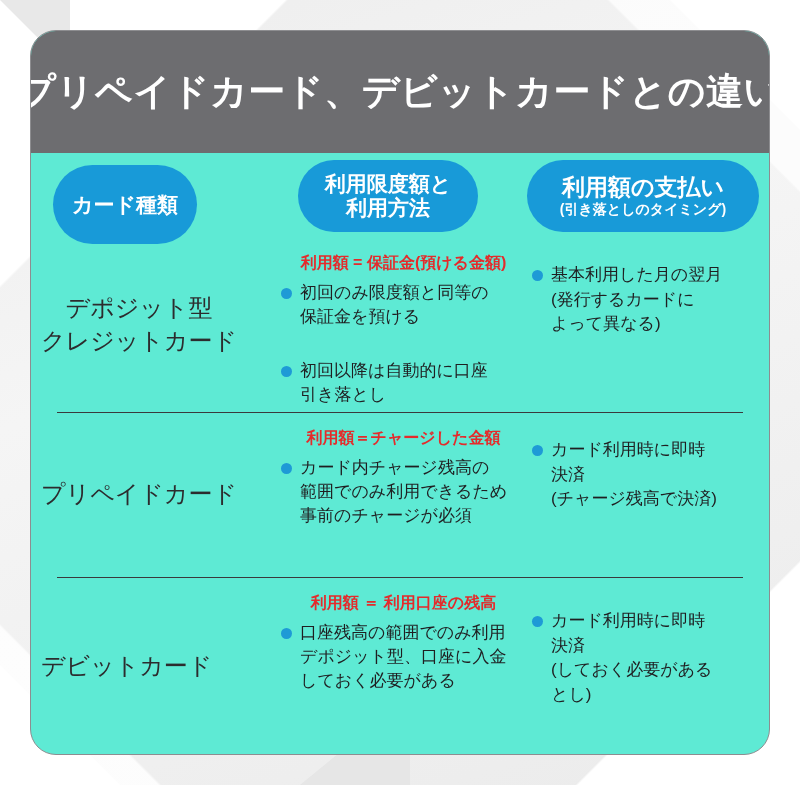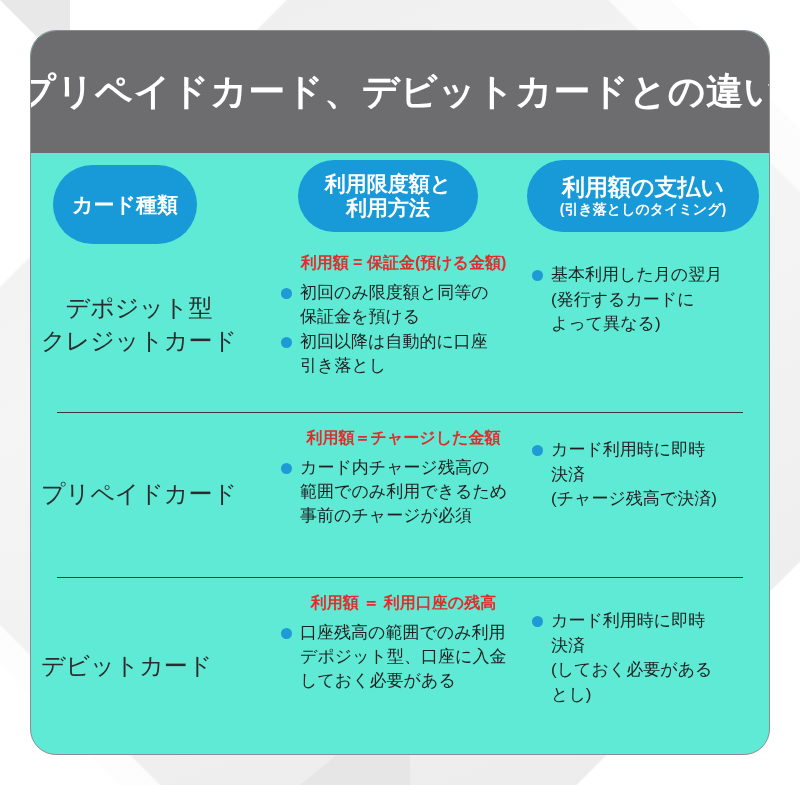--- a/index.html
+++ b/index.html
@@ -180,21 +180,21 @@
   }
 
   ul.bullets {
     list-style: none;
     margin: 0;
     padding: 0;
   }
   ul.bullets li {
     position: relative;
     padding-left: 19px;
-    margin-bottom: 1px;
+    margin-bottom: 30px;
     font-size: 17px;
     line-height: 1.42;
     color: #1f1f21;
   }
   ul.bullets li:last-child { margin-bottom: 0; }
   ul.bullets li .dot {
     position: absolute;
     left: 0;
     top: 7px;
     width: 11px;

